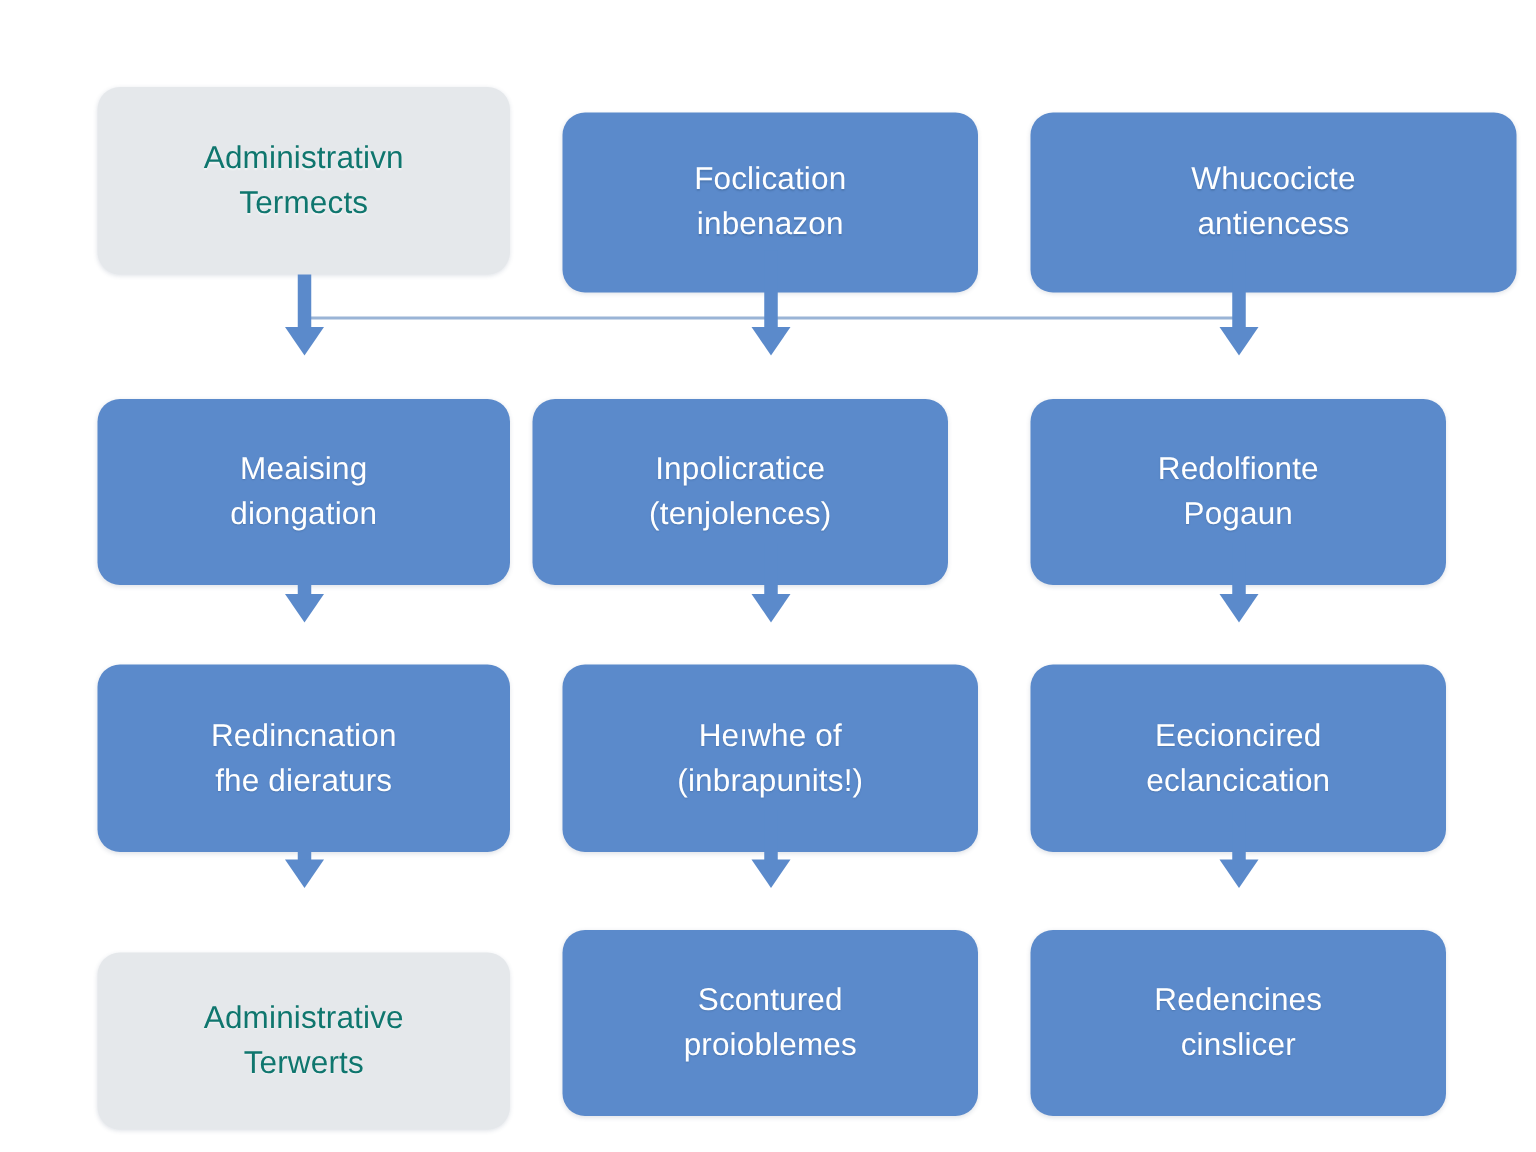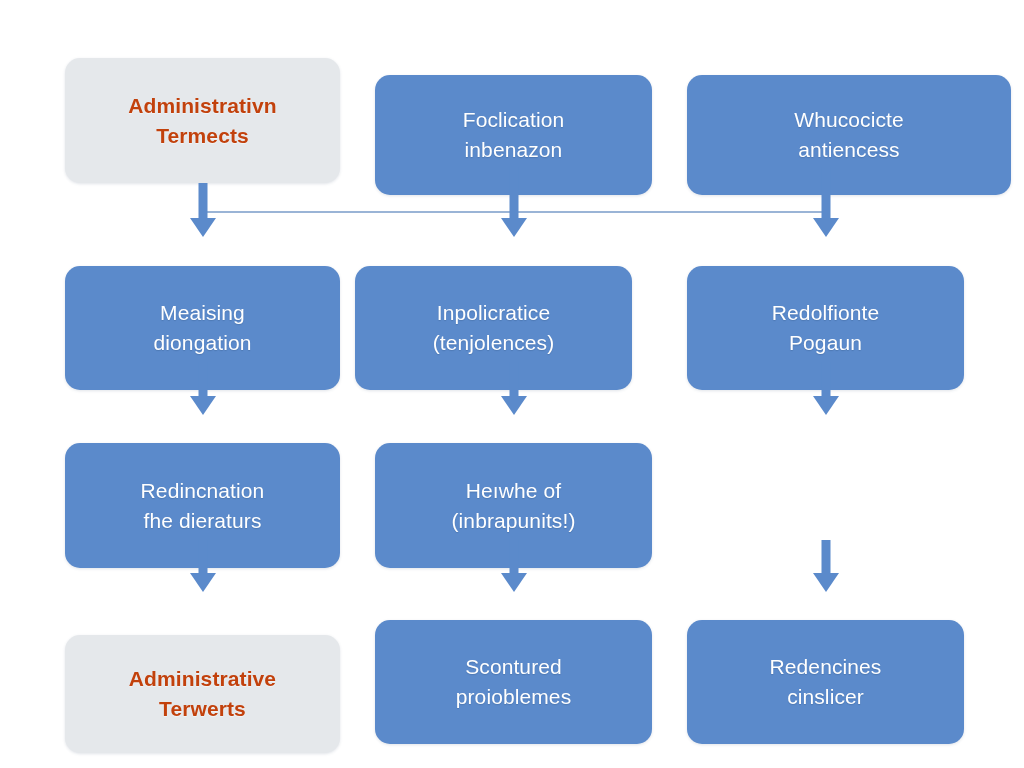--- a/index.html
+++ b/index.html
@@ -31,22 +31,22 @@
   }
   .node.filled {
     background: #5b8acb;
     color: #ffffff;
     font-weight: 400;
     text-shadow: 0 1px 1px rgba(40,70,110,0.25);
     margin-top: 28px;
   }
   .node.muted {
     background: #e5e8eb;
-    color: #c2410c;
-    font-weight: bold;
+    color: #0f766e;
+    font-weight: normal;
     text-shadow: 0 1px 1px rgba(255,255,255,0.55);
   }
   .node .label {
     display: block;
     white-space: pre-line;
   }
   
   .arrow {
     position: absolute;
   }
@@ -107,20 +107,24 @@
   </div>
 
   <div class="node filled" style="left:65px; top:415px; width:275px; height:125px;">
     <span class="label">Redincnation
 fhe dieraturs</span>
   </div>
   <div class="node filled" style="left:375px; top:415px; width:277px; height:125px;">
     <span class="label">Heıwhe of
 (inbrapunits!)</span>
   </div>
+  <div class="node filled" style="left:687px; top:415px; width:277px; height:125px;">
+    <span class="label">Eecioncired
+eclancication</span>
+  </div>
 
   <div class="node muted" style="left:65px; top:592px; width:275px; height:118px;margin-top:43px;">
     <span class="label">Administrative
 Terwerts</span>
   </div>
   <div class="node filled" style="left:375px; top:592px; width:277px; height:124px;">
     <span class="label">Scontured
 proioblemes</span>
   </div>
   <div class="node filled" style="left:687px; top:592px; width:277px; height:124px;">

